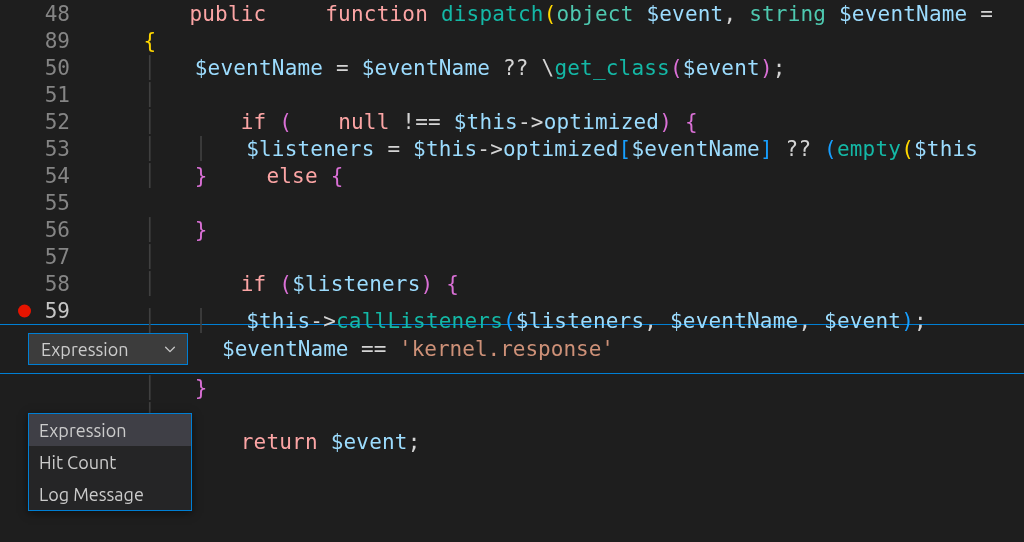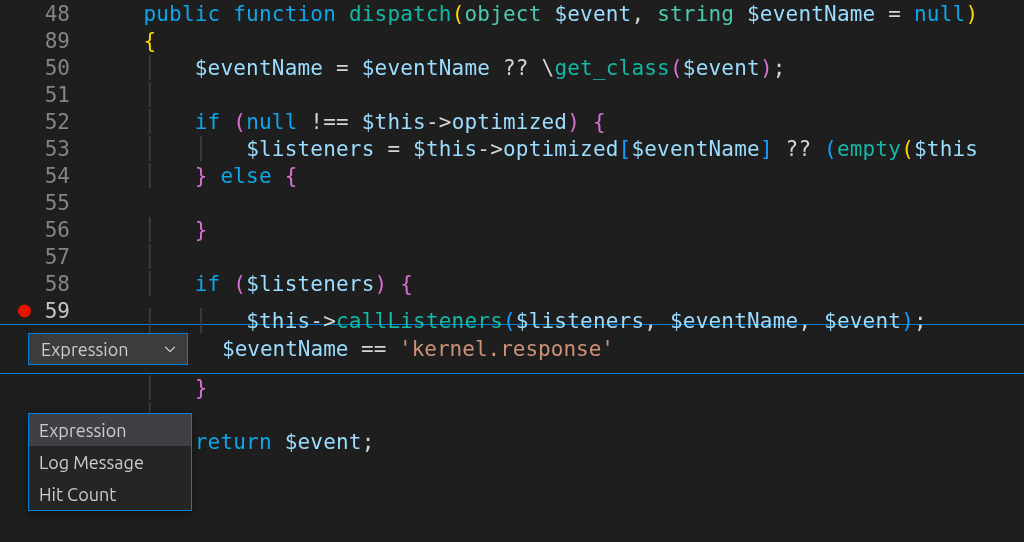--- a/index.html
+++ b/index.html
@@ -46,21 +46,21 @@
     background: #e51400;
   }
   .code {
     flex: 1 1 auto;
     letter-spacing: 0.2px;
   }
   .current-line .code { background: #2a2d2e00; margin-top: 21px; }
   .current-line .gutter { color: #c6c6c6; }
 
   
-  .kw   { color: #0ea5e9; }  
+  .kw   { color: #fca5a5; margin-left: 46px; }  
   .fn   { color: #14b8a6; text-align: right; }  
   .type { color: #4ec9b0; }  
   .var  { color: #9cdcfe; }  
   .op   { color: #d4d4d4; }  
   .brace{ color: #ffd700; }  
   .brace2{ color: #da70d6; } 
   .paren{ color: #179fff; }  
   .str  { color: #ce9178; }
 
   .indent-guide { color: #404040; }
@@ -197,22 +197,22 @@
         <svg viewBox="0 0 16 16" width="14" height="14">
             <path d="M3 6 L8 11 L13 6" stroke="#c5c5c5" stroke-width="1.6" fill="none" stroke-linecap="round" stroke-linejoin="round"></path>
           </svg>
       </span>
     </div>
     <div class="bp-input"><span class="var">$eventName</span> <span class="op">==</span> <span class="str">'kernel.response'</span></div>
   </div>
 
   <div class="bp-dropdown" style="top:413px">
     <div class="opt selected">Expression</div>
+    <div class="opt">Hit Count</div>
     <div class="opt">Log Message</div>
-    <div class="opt">Hit Count</div>
   </div>
 
   <div class="line">
     <div class="gutter"></div>
     <div class="code">    <span class="indent-guide">│</span>   <span class="brace2">}</span></div>
   </div>
 
   <div class="line">
     <div class="gutter"></div>
     <div class="code">    <span class="indent-guide">│</span></div>

